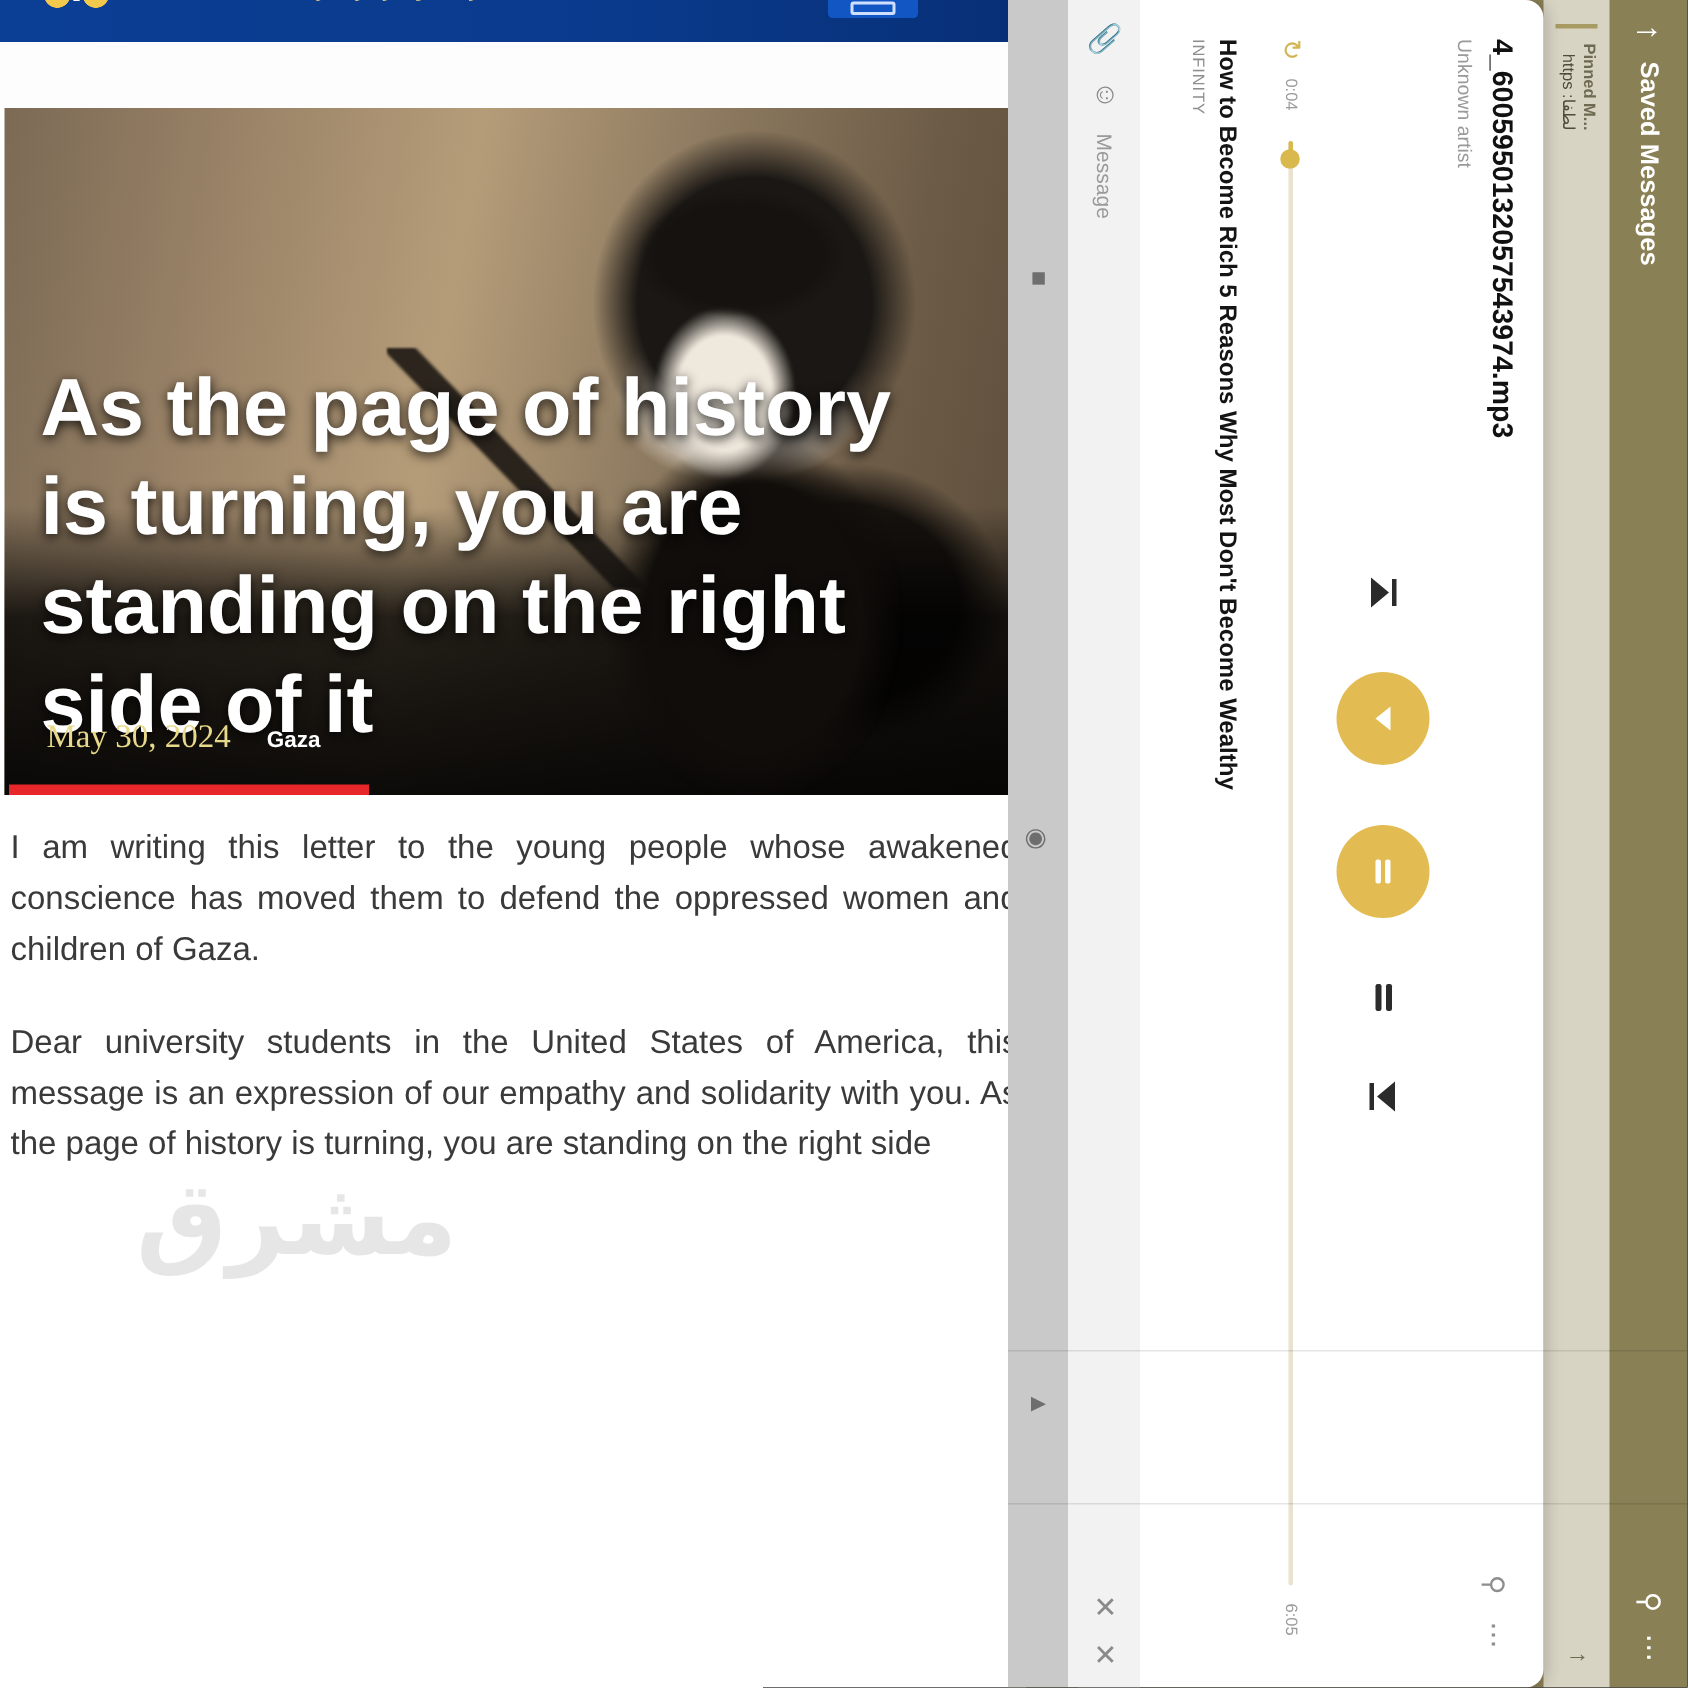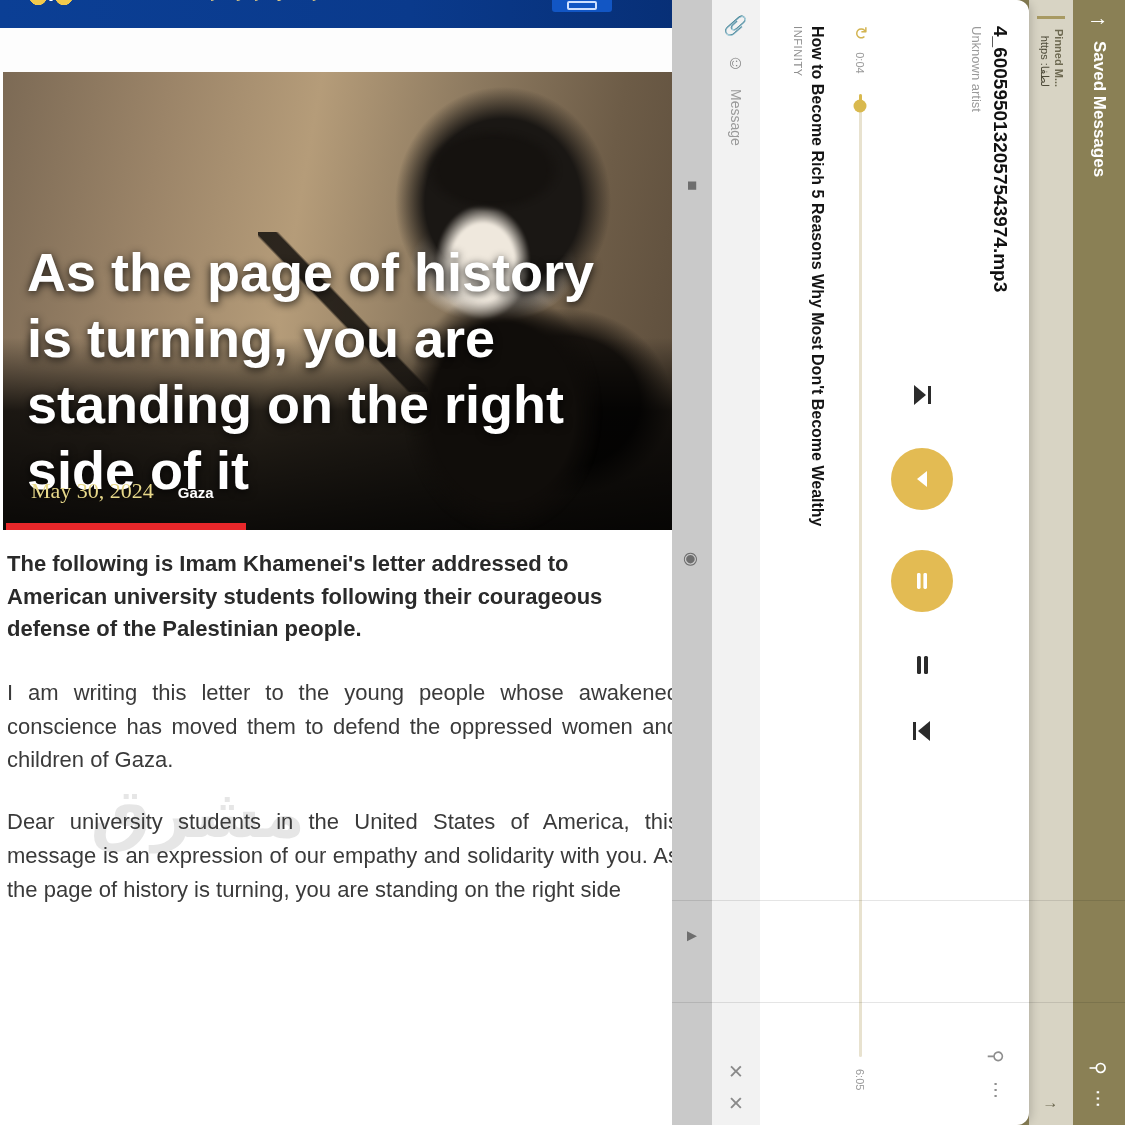--- a/index.html
+++ b/index.html
@@ -212,21 +212,20 @@
     <div id="hero-mic"></div>
     <div id="hero-headline">As the page of history is turning, you are standing on the right side of it</div>
     <div id="hero-meta">
       <span id="hero-date" style="color: rgb(232, 217, 138);">May 30, 2024</span>
       <span id="hero-print">Gaza</span>
     </div>
     <div id="hero-rule" style="background: rgb(232, 39, 42);"></div>
   </div>
 
   <div id="body-copy">
-    <div id="lede">The following is Imam Khamenei's letter addressed to American university students following their courageous defense of the Palestinian people.</div>
     <p class="para">I am writing this letter to the young people whose awakened conscience has moved them to defend the oppressed women and children of Gaza.</p>
     <p class="para">Dear university students in the United States of America, this message is an expression of our empathy and solidarity with you. As the page of history is turning, you are standing on the right side</p>
   </div>
 
   <div id="watermark">مشرق</div>
 </div>
 
 <div id="overlay">
   <div id="phone">
 

